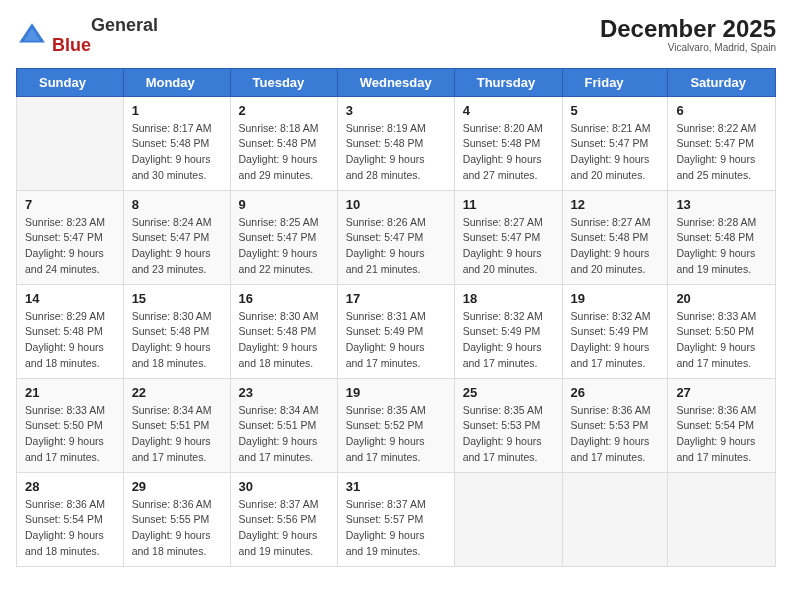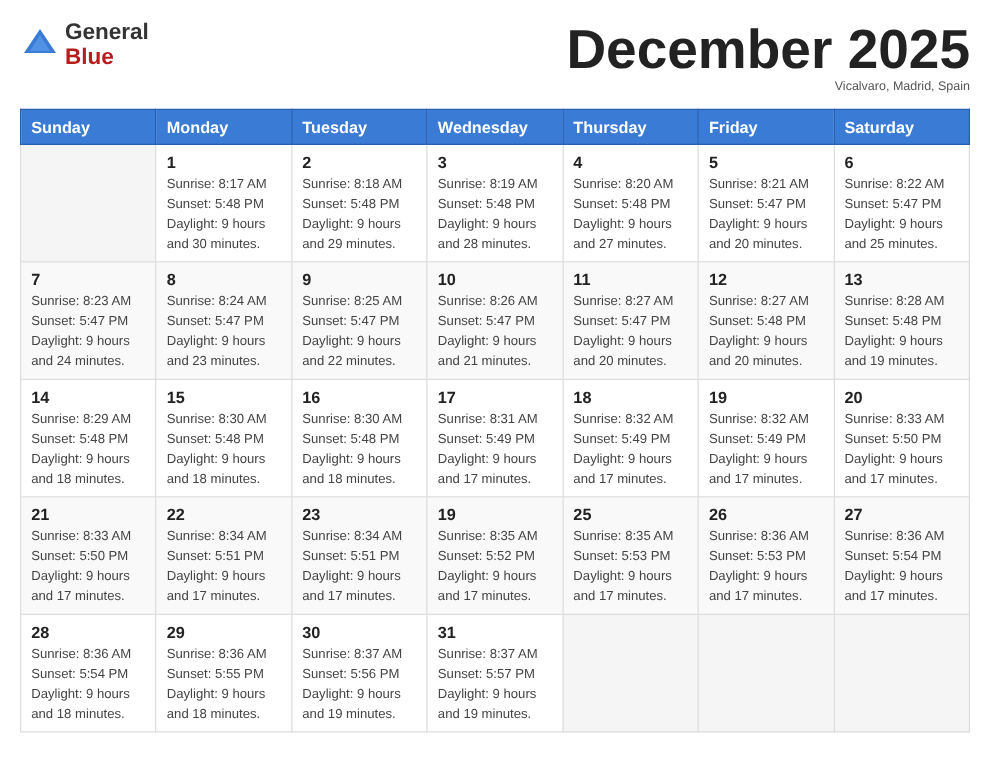--- a/index.html
+++ b/index.html
@@ -23,54 +23,55 @@
     }
     .logo-text {
       display: flex;
       flex-direction: column;
       line-height: 1.1;
     }
     .logo-general {
       font-size: 18px;
       font-weight: bold;
       color: #333;
+      margin-left: 39px;
     }
     .logo-blue {
       font-size: 18px;
       font-weight: bold;
       color: #b91c1c;
     }
     .logo-icon {
       width: 32px;
       height: 32px;
     }
     .title-block {
       text-align: right;
     }
     .month-title {
-      font-size: 44px;
+      font-size: 24px;
       font-weight: bold;
       color: #222;
       line-height: 1.1;
     }
     .location {
       font-size: 10px;
       color: #555;
     }
     .calendar-table {
       width: 100%;
       border-collapse: collapse;
       border: 1px solid #ccc;
     }
     .calendar-table th {
       background: #3a7bd5;
       color: white;
       font-size: 13px;
       font-weight: bold;
-      padding: 6px 8px;
+      padding: 6px 22px;
       text-align: left;
       border: 1px solid #2a5db0;
     }
     .calendar-table td {
       vertical-align: top;
       border: 1px solid #ddd;
       padding: 6px 8px;
       font-size: 11px;
       color: #333;
       width: calc(100% / 7);

